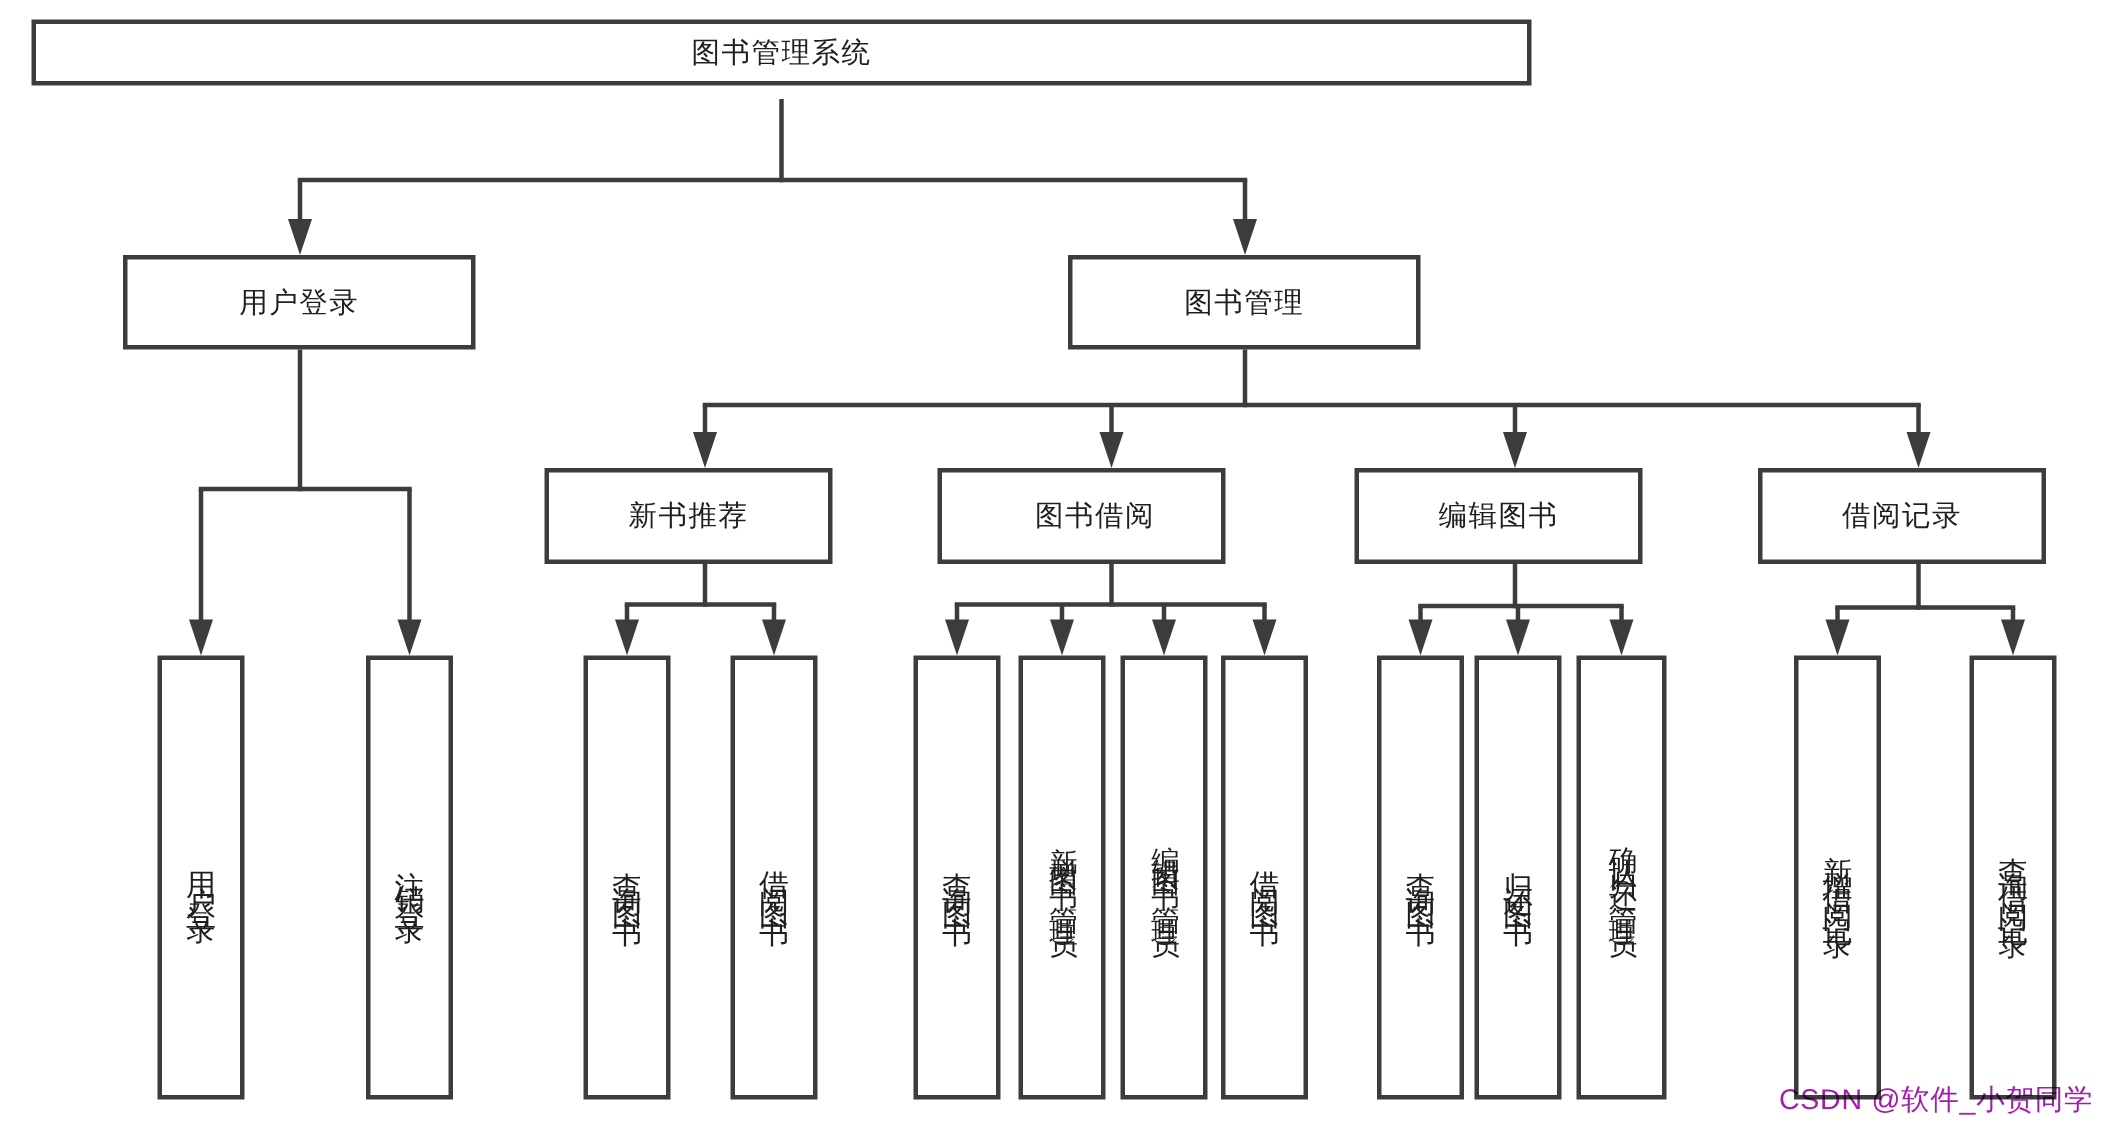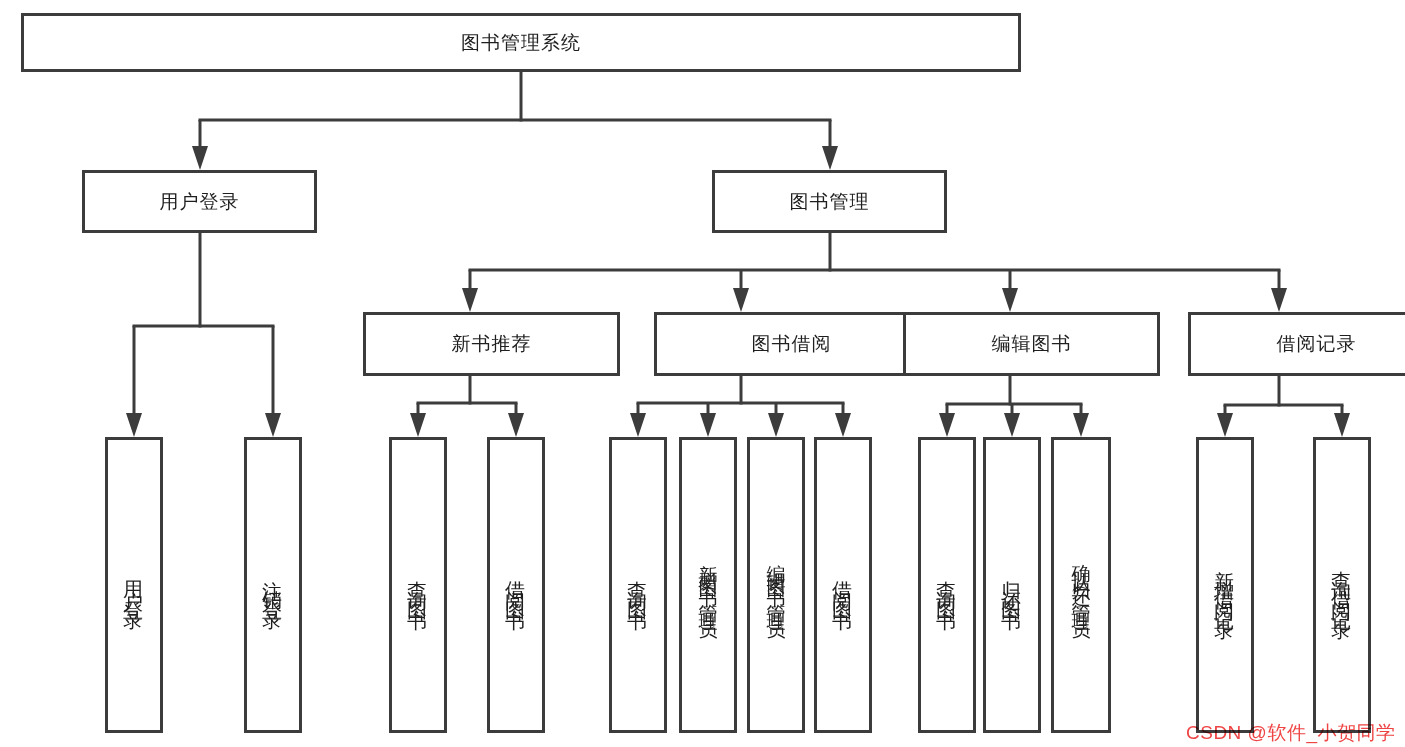--- a/index.html
+++ b/index.html
@@ -16,23 +16,23 @@
     position:absolute;
     box-sizing:border-box;
     border:3px solid #3c3c3c;
     background:#ffffff;
     display:flex;align-items:center;justify-content:center;
     font-size:19px;
     letter-spacing:1px;
     color:#1f1f1f;
     z-index:2;
   }
-  .root{left:21px;top:13px;width:1000px;height:59px;}
+  .root{left:21px;top:13px;width:1000px;height:44px;}
   .lvl2{top:170px;width:235px;height:63px;}
-  .lvl3{top:312px;width:257px;height:64px;}
+  .lvl3{top:312px;width:192px;height:64px;}
   .leaf{
     position:absolute;
     top:437px;height:296px;
     box-sizing:border-box;
     border:3px solid #3c3c3c;
     background:#ffffff;
     display:flex;align-items:center;justify-content:center;
     z-index:2;
   }
   .vtext{
@@ -41,21 +41,21 @@
     white-space:nowrap;
     color:#1f1f1f;
   }
   .v4{font-size:20px;letter-spacing:10px;}
   .v6{font-size:20px;letter-spacing:10px;}
   .v10{font-size:19px;letter-spacing:8px;}
   #watermark{
     position:absolute;
     left:1186px;top:720px;
     font-size:19px;
-    color:#ef4444;
+    color:#a21caf;
     letter-spacing:0.5px;
     z-index:5;
     mix-blend-mode:multiply;
     white-space:nowrap;
   }
 </style>
 </head>
 <body>
 
 <div id="canvas">
@@ -143,27 +143,27 @@
   <div class="hbox lvl2" style="left:82px;">
     <span>用户登录</span>
   </div>
   <div class="hbox lvl2" style="left:712px;text-align:right;">
     <span>图书管理</span>
   </div>
 
   <div class="hbox lvl3" style="left:363px;">
     <span>新书推荐</span>
   </div>
-  <div class="hbox lvl3" style="left:654px;padding-left:18px;">
+  <div class="hbox lvl3" style="left:625px;padding-left:18px;">
     <span>图书借阅</span>
   </div>
   <div class="hbox lvl3" style="left:903px;">
     <span>编辑图书</span>
   </div>
-  <div class="hbox lvl3" style="left:1172px;margin-left:16px;">
+  <div class="hbox lvl3" style="left:1172px;">
     <span>借阅记录</span>
   </div>
 
   <div class="leaf" style="left:105px;width:58px;">
     <span class="vtext v4">用户登录</span>
   </div>
   <div class="leaf" style="left:244px;width:58px;">
     <span class="vtext v4">注销登录</span>
   </div>
 

